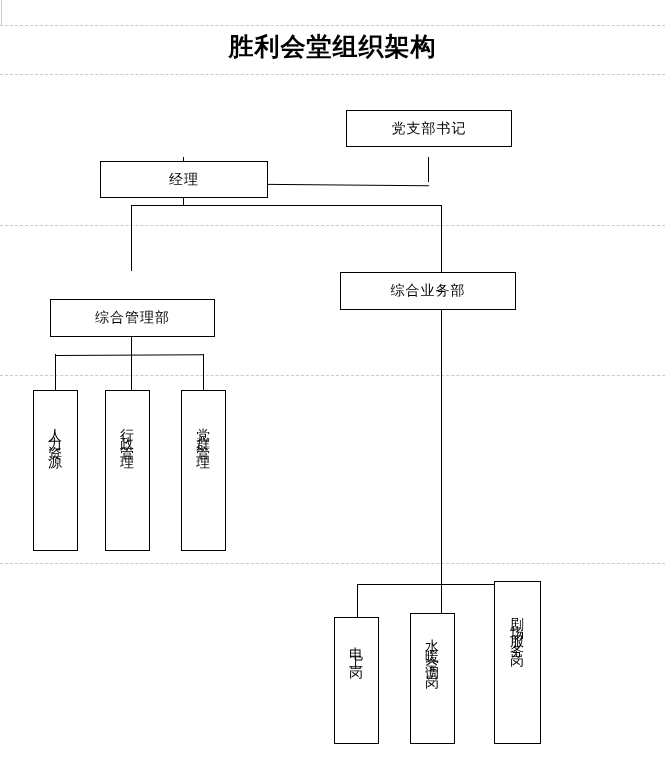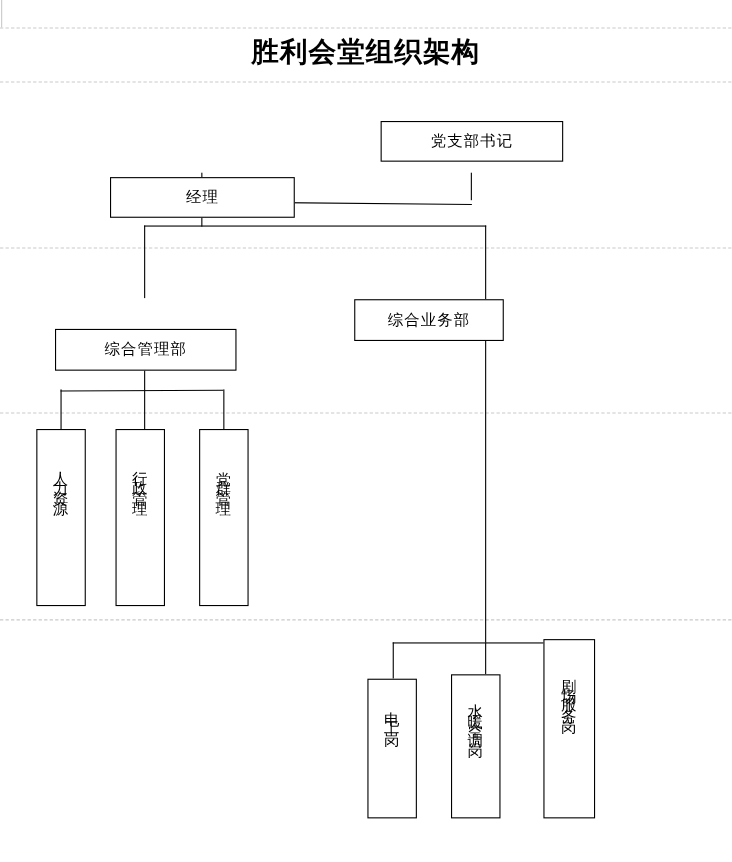--- a/index.html
+++ b/index.html
@@ -145,21 +145,21 @@
   </div>
 
   <div class="node horiz" style="left:346px; top:110px; width:166px; height:37px;">
     <span>党支部书记</span>
   </div>
 
   <div class="node horiz" style="left:50px; top:271px; width:165px; height:38px;margin-top:28px;">
     <span>综合管理部</span>
   </div>
 
-  <div class="node horiz" style="left:322px; top:272px; width:136px; height:38px;">
+  <div class="node horiz" style="left:340px; top:272px; width:176px; height:38px;">
     <span>综合业务部</span>
   </div>
 
   <div class="node vert" style="left:33px; top:390px; width:45px; height:161px;">
     <span class="vtext" style="margin-top:26px;">人力资源</span>
   </div>
 
   <div class="node vert" style="left:105px; top:390px; width:45px; height:161px;">
     <span class="vtext" style="margin-top:26px;">行政管理</span>
   </div>

